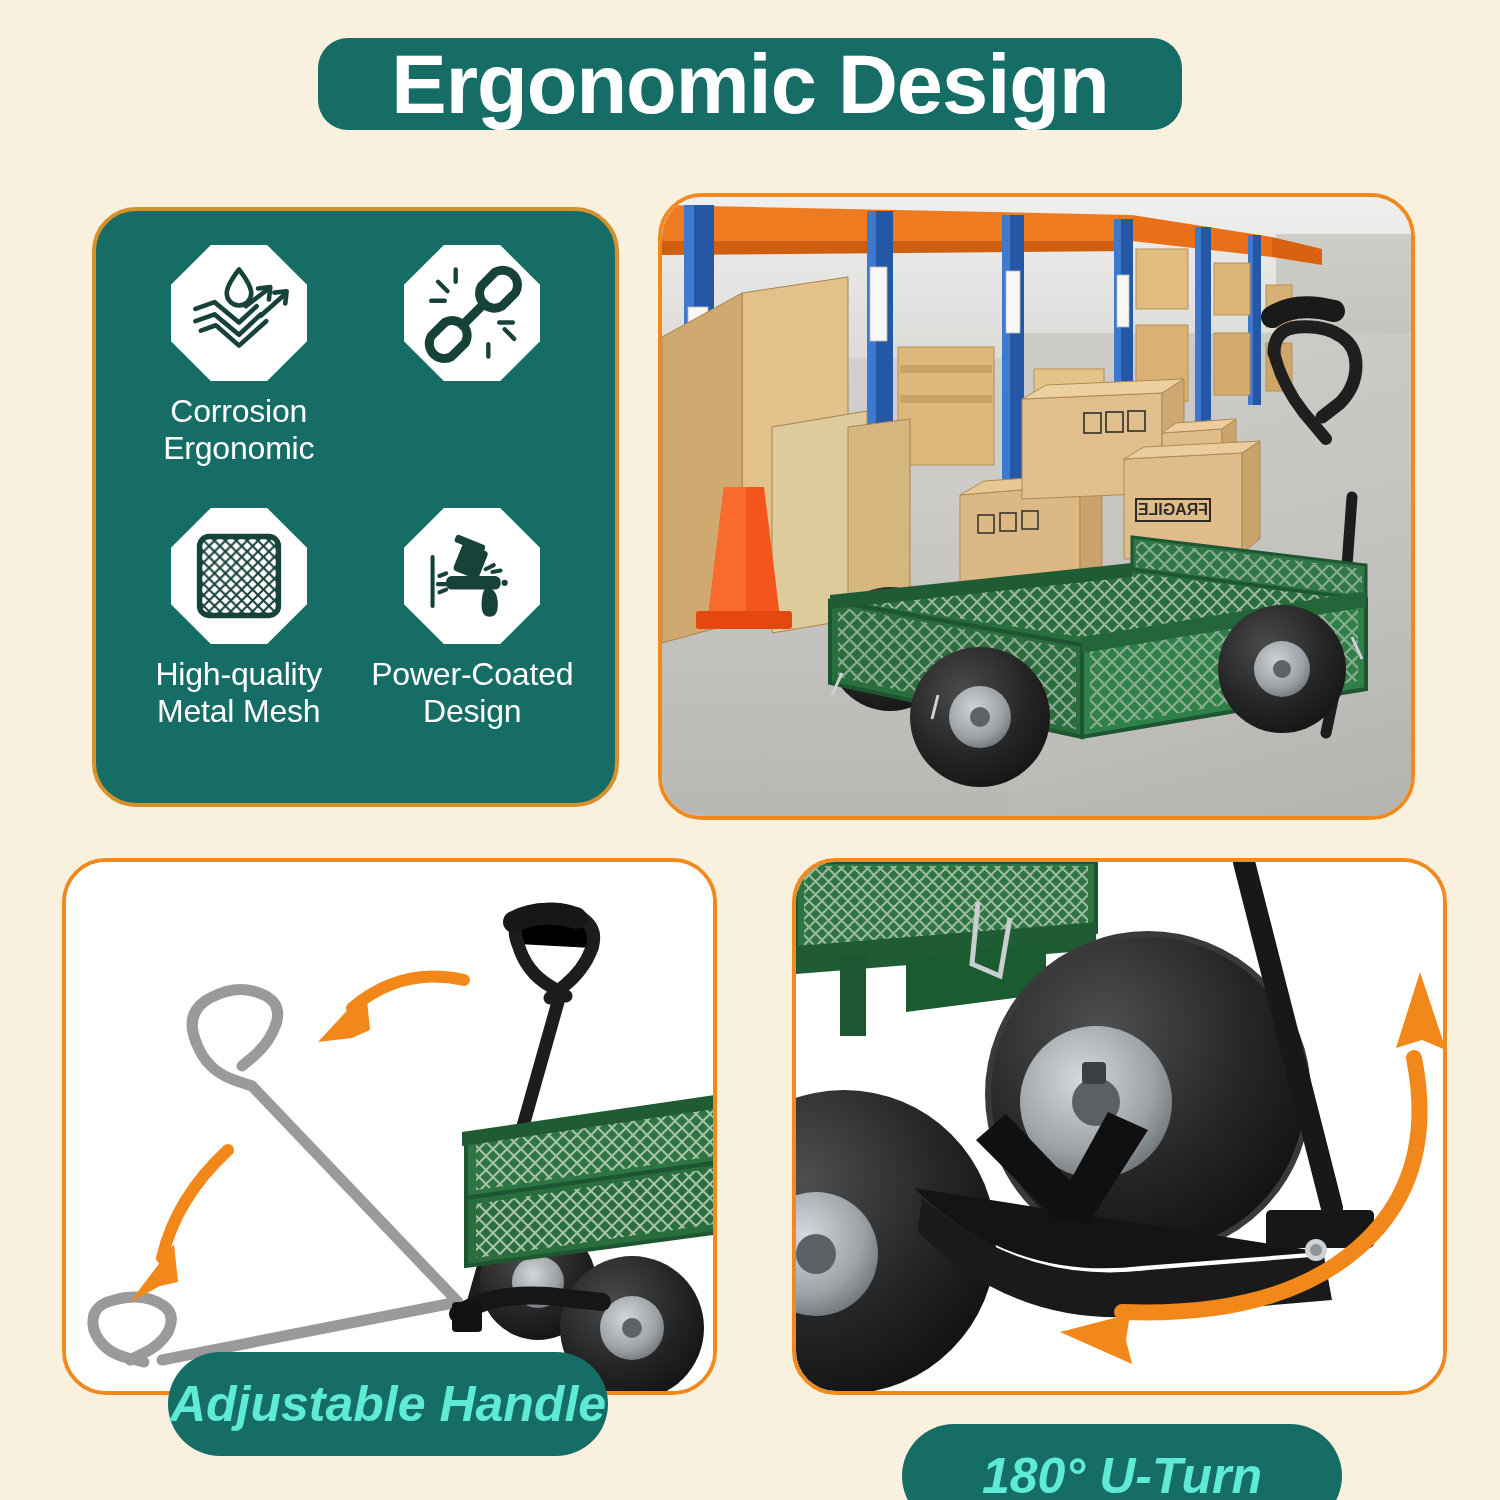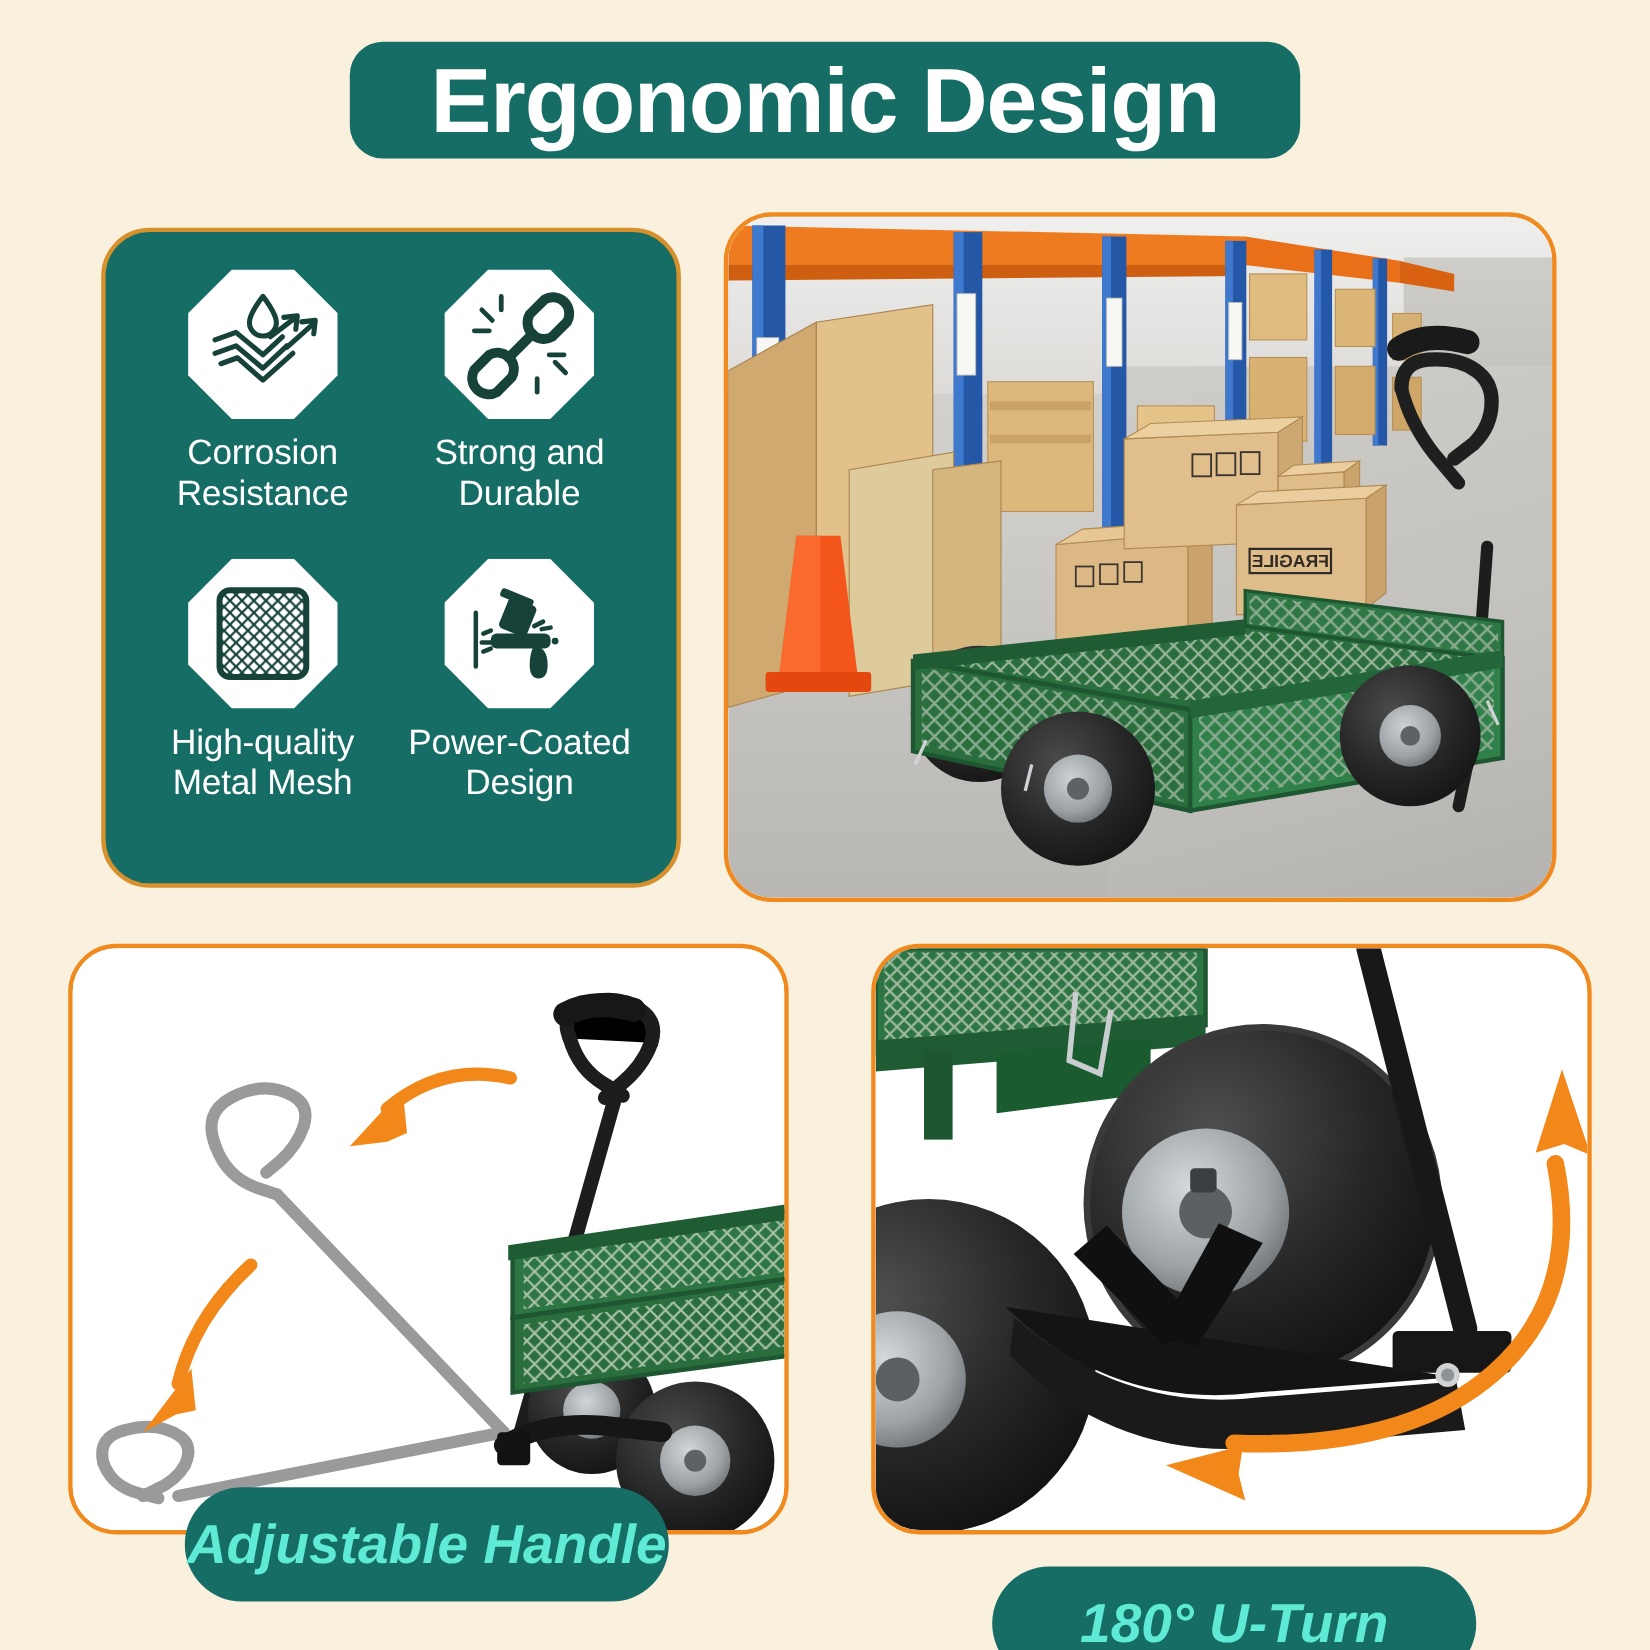--- a/index.html
+++ b/index.html
@@ -16,21 +16,21 @@
     position: relative;
     width: 1500px;
     height: 1500px;
     background: #faf0de;
   }
 
   
   .title-banner {
     position: absolute;
     left: 318px; top: 38px;
-    width: 864px; height: 106px;
+    width: 864px; height: 92px;
     background: #156d66;
     border-radius: 30px;
     display: flex;
     align-items: center;
     justify-content: center;
   }
   .title-text {
     color: #ffffff;
     font-size: 83px;
     font-weight: bold;
@@ -150,21 +150,21 @@
               <path d="M22 63 L33 59 L50 74 L70 56"></path>
               <path d="M55 45 L72 32"></path>
               <path d="M64 32 L73 31 L72 40"></path>
               <path d="M66 52 L84 36"></path>
               <path d="M76 35 L85 34 L84 43"></path>
             </g>
           </svg>
         </div>
         <div class="feature-label">
           <div>Corrosion</div>
-          <div>Resistance</div>
+          <div>Ergonomic</div>
         </div>
       </div>
 
       <div class="feature-cell">
         <div class="feature-icon">
           <svg viewBox="0 0 100 100" width="136" height="136">
             <polygon points="29.3,0 70.7,0 100,29.3 100,70.7 70.7,100 29.3,100 0,70.7 0,29.3" fill="#ffffff"></polygon>
             <g fill="none" stroke="#17423a" stroke-width="6.6" stroke-linecap="round">
               <path d="M57 30 L67 20 A11 11 0 0 1 82 35 L72 45 A11 11 0 0 1 57 30 Z"></path>
               <path d="M30 57 L20 67 A11 11 0 0 0 35 82 L45 72 A11 11 0 0 0 30 57 Z"></path>
@@ -172,24 +172,20 @@
             </g>
             <g stroke="#17423a" stroke-width="3.2" stroke-linecap="round">
               <line x1="25" y1="27" x2="32" y2="34"></line>
               <line x1="20" y1="41" x2="30" y2="41"></line>
               <line x1="38" y1="18" x2="38" y2="27"></line>
               <line x1="74" y1="62" x2="81" y2="69"></line>
               <line x1="70" y1="57" x2="80" y2="57"></line>
               <line x1="62" y1="73" x2="62" y2="82"></line>
             </g>
           </svg>
-        </div>
-        <div class="feature-label">
-          <div>Strong and</div>
-          <div>Durable</div>
         </div>
       </div>
 
       <div class="feature-cell">
         <div class="feature-icon">
           <svg viewBox="0 0 100 100" width="136" height="136">
             <defs>
               <pattern id="meshpat" width="8" height="8" patternUnits="userSpaceOnUse">
                 <path d="M0 0 L8 8 M8 0 L0 8" stroke="#17423a" stroke-width="1.5" fill="none"></path>
               </pattern>

